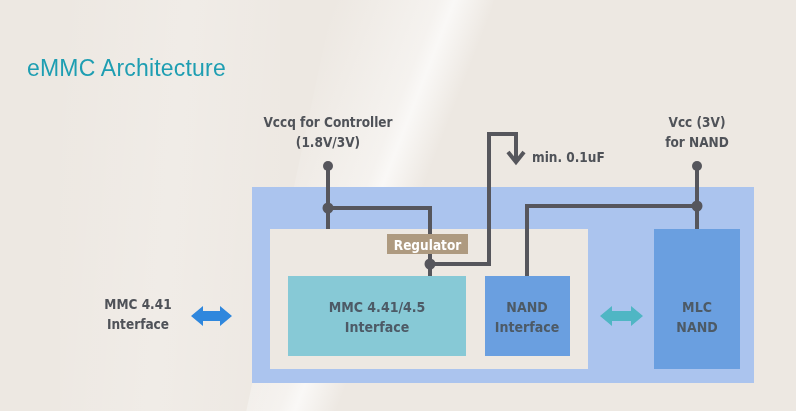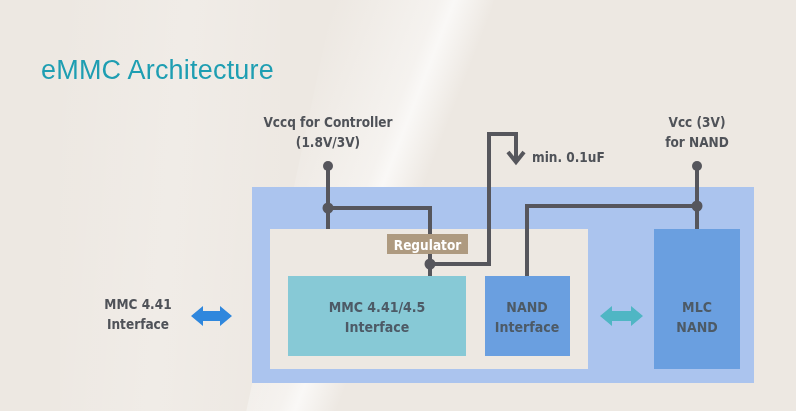--- a/index.html
+++ b/index.html
@@ -14,23 +14,23 @@
       background: linear-gradient(100deg, rgba(255,255,255,0) 0%, rgba(255,255,255,0.45) 45%, rgba(255,255,255,0.7) 52%, rgba(255,255,255,0) 70%);
       transform: skewX(-12deg);
       pointer-events: none;
     }
     .bg-sheen2 {
       position: absolute; left: 60px; top: 0; width: 220px; height: 411px;
       background: linear-gradient(95deg, rgba(255,255,255,0) 0%, rgba(255,255,255,0.18) 50%, rgba(255,255,255,0) 100%);
       pointer-events: none;
     }
     .title {
-      position: absolute; left: 41px; top: 55px;
+      position: absolute; left: 27px; top: 55px;
       font-family: "Liberation Sans", sans-serif;
-      font-size: 27px; color: #1e9eb2; letter-spacing: 0.2px;
+      font-size: 23px; color: #1e9eb2; letter-spacing: 0.2px;
       margin: 0; font-weight: normal;
     }
     svg.diagram { position: absolute; left: 0; top: 0; }
     .lbl {
       font-family: "DejaVu Sans Condensed", "DejaVu Sans", sans-serif;
       font-stretch: condensed;
       font-size: 13.5px; fill: #4f5258; font-weight: bold;
     }
     .lbl-box { font-size: 14px; fill: #4d5a66; font-weight: bold; }
     .lbl-reg { font-size: 13.5px; fill: #ffffff; font-weight: bold; }

